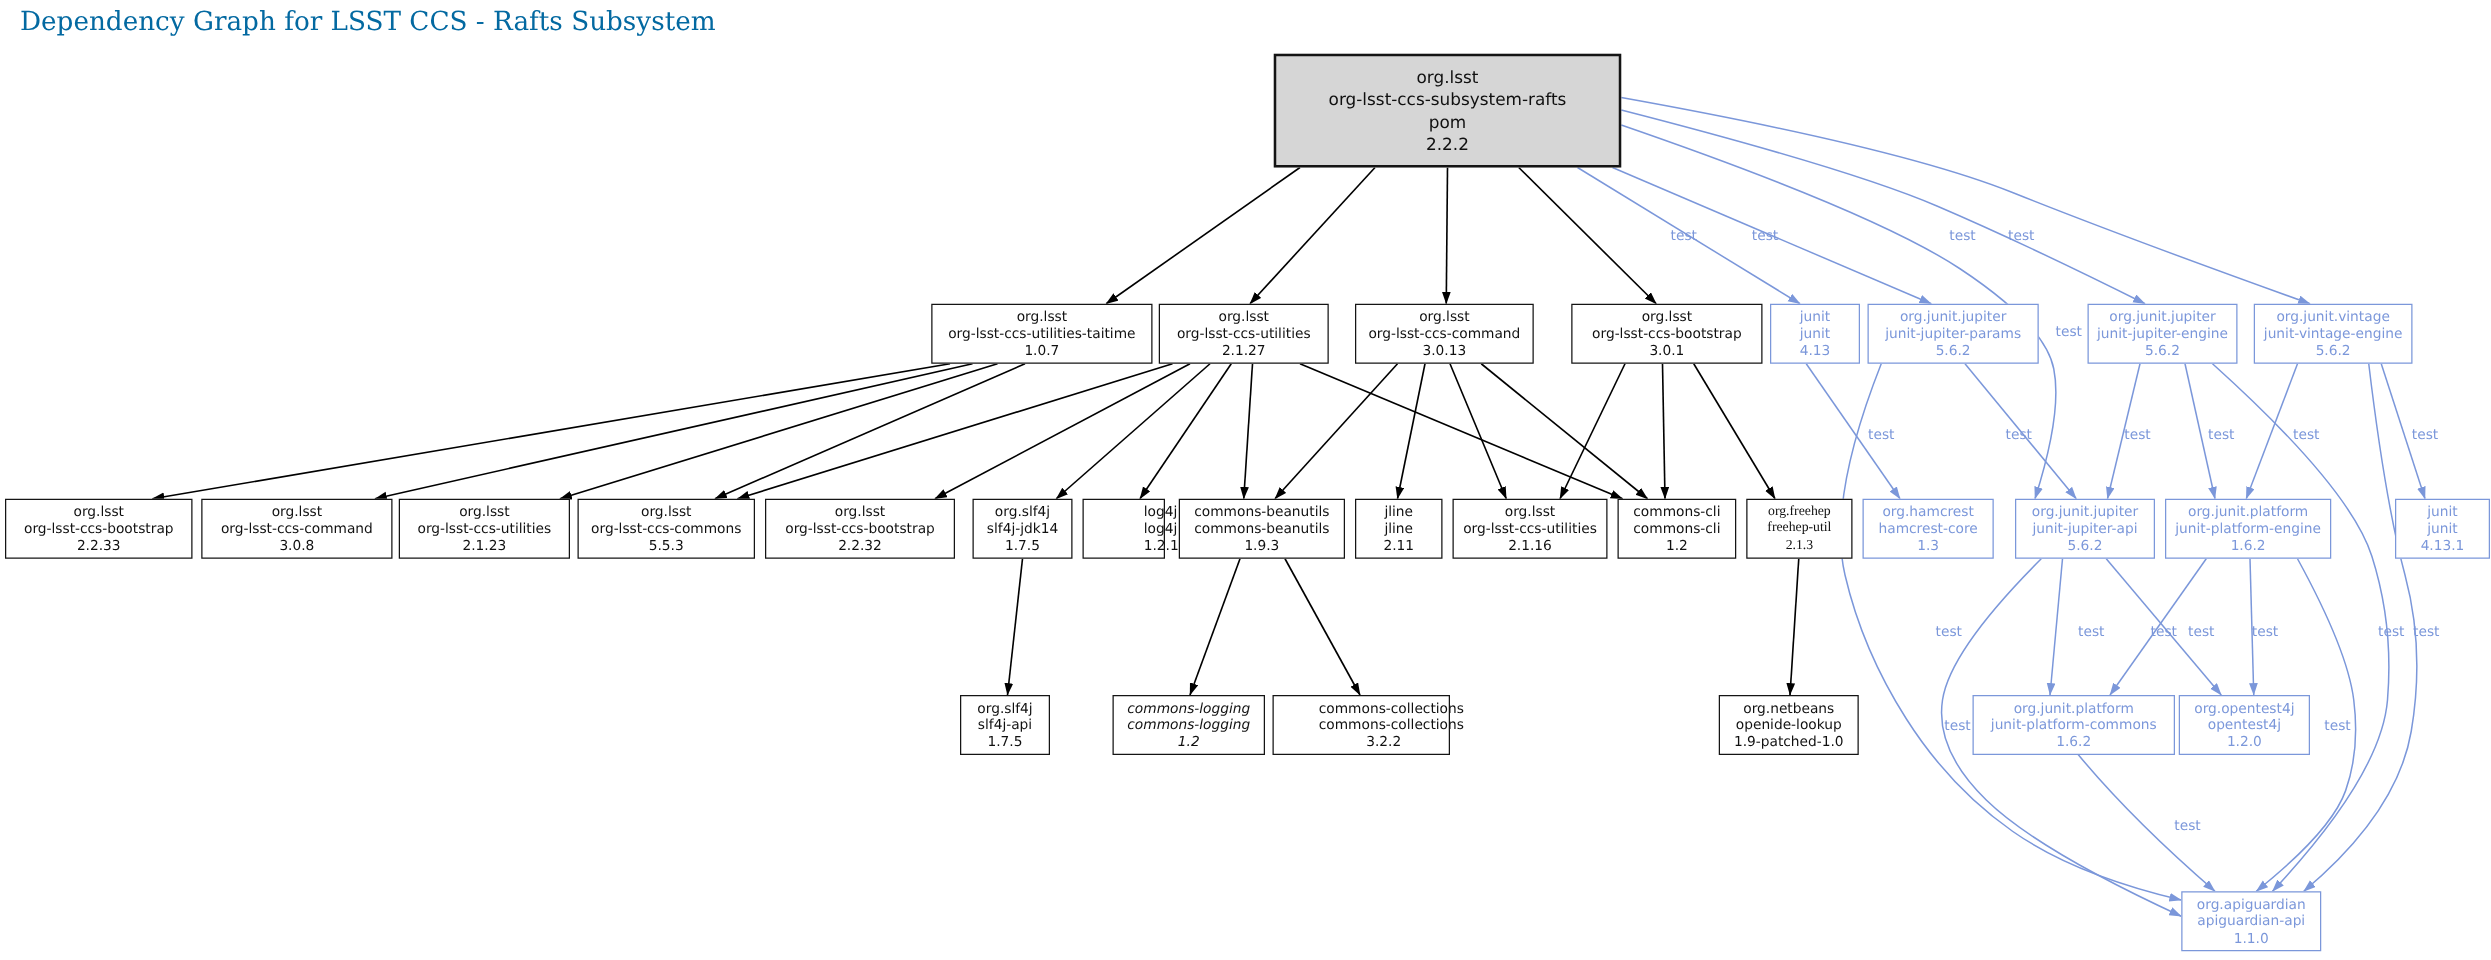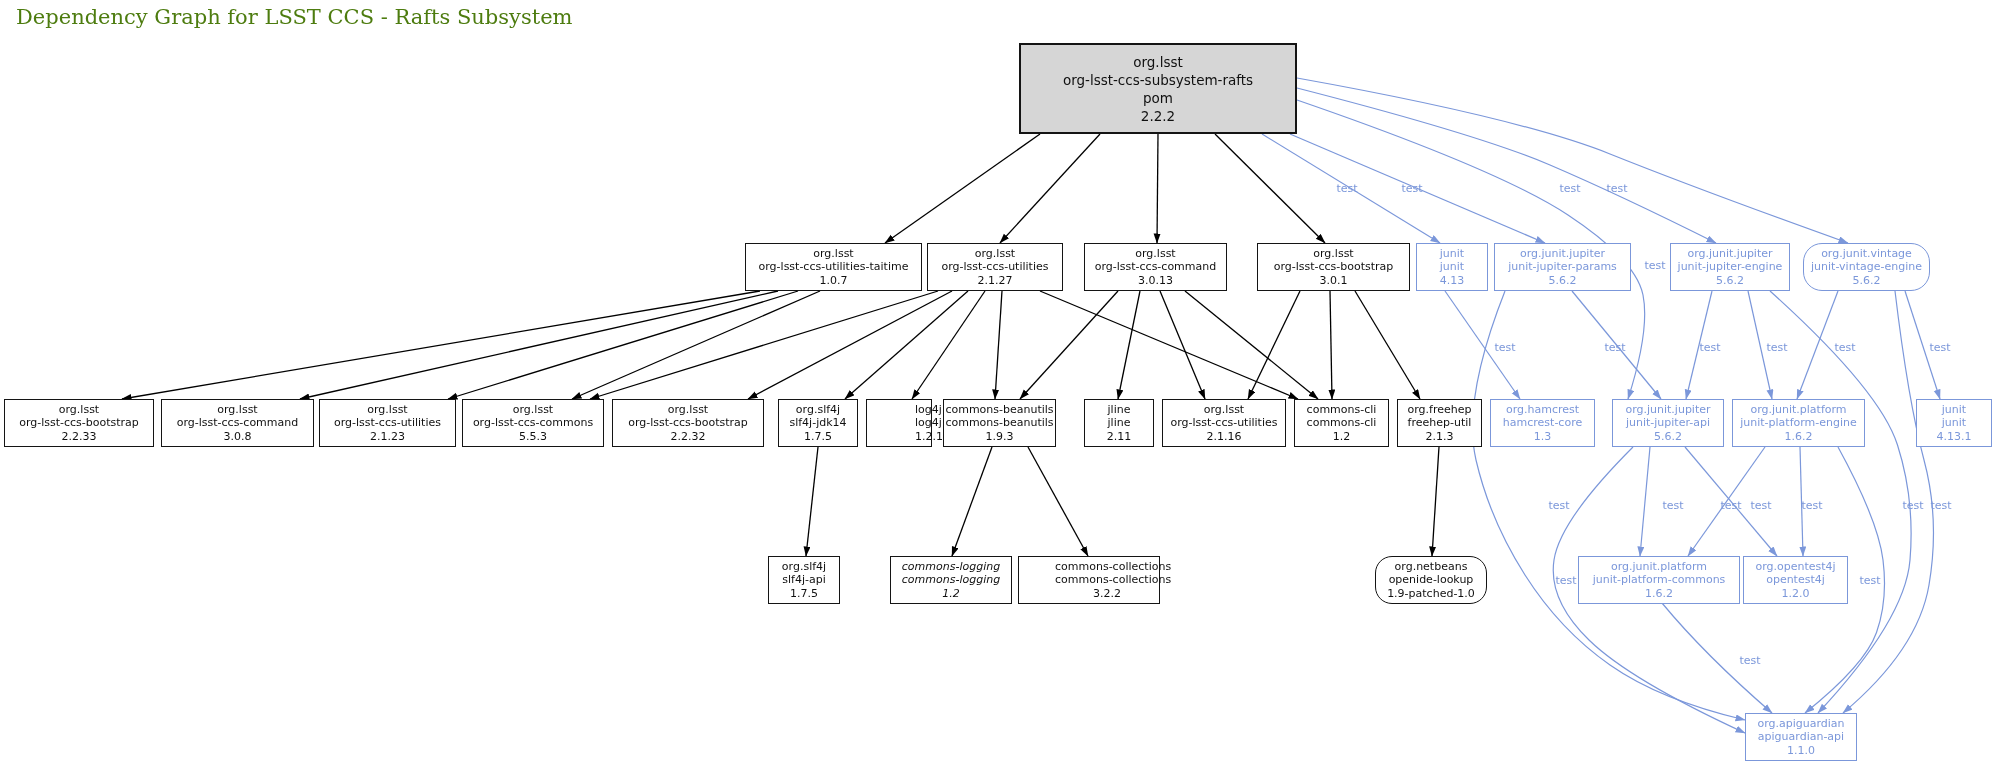--- a/index.html
+++ b/index.html
@@ -1,18 +1,18 @@
 <!DOCTYPE html>
 <html><head>
 <meta charset="utf-8">
 <style>
   html,body{margin:0;padding:0;background:#ffffff;}
   #canvas{position:relative;width:1993px;height:768px;overflow:hidden;background:#ffffff;
           font-family:"DejaVu Sans","Liberation Sans",sans-serif;}
-  #title{position:absolute;left:16px;top:4px;font:400 21px/26px "DejaVu Serif","Liberation Serif",serif;color:#4d7c0f;}
+  #title{position:absolute;left:16px;top:4px;font:400 21px/26px "DejaVu Serif","Liberation Serif",serif;color:#0369a1;}
   #edge-layer{position:absolute;left:0;top:0;width:1993px;height:768px;}
   #node-layer{position:absolute;left:0;top:0;width:1993px;height:768px;}
   .node{position:absolute;box-sizing:border-box;background:#fff;border:1.6px solid #141414;
         display:flex;flex-direction:column;justify-content:center;text-align:center;
         font:11px/13.5px "DejaVu Sans","Liberation Sans",sans-serif;color:#101010;white-space:nowrap;}
   .node.test{border:1.2px solid #7b97da;color:#7b97da;}
   .node.root{background:#d6d6d6;border:2px solid #141414;font-size:13.5px;line-height:18px;}
   .edge{fill:none;}
   .edge.dep{stroke:#000000;stroke-width:1.3;}
   .edge.test{stroke:#7b97da;stroke-width:1.2;}
@@ -135,21 +135,21 @@
       <div class="node test" style="left: 1494px; top: 243px; width: 137px; height: 48px;">
         <div>org.junit.jupiter</div>
         <div>junit-jupiter-params</div>
         <div>5.6.2</div>
       </div>
       <div class="node test" style="left: 1670px; top: 243px; width: 120px; height: 48px;">
         <div>org.junit.jupiter</div>
         <div>junit-jupiter-engine</div>
         <div>5.6.2</div>
       </div>
-      <div class="node test" style="left: 1803px; top: 243px; width: 127px; height: 48px; border-radius: 19px;">
+      <div class="node test" style="left: 1803px; top: 243px; width: 127px; height: 48px;">
         <div>org.junit.vintage</div>
         <div>junit-vintage-engine</div>
         <div>5.6.2</div>
       </div>
       <div class="node " style="left: 4px; top: 399px; width: 150px; height: 48px;">
         <div>org.lsst</div>
         <div>org-lsst-ccs-bootstrap</div>
         <div>2.2.33</div>
       </div>
       <div class="node " style="left: 161px; top: 399px; width: 153px; height: 48px;">
@@ -175,41 +175,41 @@
       <div class="node " style="left: 778px; top: 399px; width: 80px; height: 48px;">
         <div>org.slf4j</div>
         <div>slf4j-jdk14</div>
         <div>1.7.5</div>
       </div>
       <div class="node " style="left: 866px; top: 399px; width: 66px; height: 48px; padding-left: 48px;">
         <div>log4j</div>
         <div>log4j</div>
         <div>1.2.17</div>
       </div>
-      <div class="node " style="left: 943px; top: 399px; width: 113px; height: 48px;">
+      <div class="node " style="left: 943px; top: 399px; width: 133px; height: 48px;">
         <div>commons-beanutils</div>
         <div>commons-beanutils</div>
         <div>1.9.3</div>
       </div>
       <div class="node " style="left: 1084px; top: 399px; width: 70px; height: 48px; align-items: center;">
         <div>jline</div>
         <div>jline</div>
         <div>2.11</div>
       </div>
       <div class="node " style="left: 1162px; top: 399px; width: 124px; height: 48px;">
         <div>org.lsst</div>
         <div>org-lsst-ccs-utilities</div>
         <div>2.1.16</div>
       </div>
       <div class="node " style="left: 1294px; top: 399px; width: 95px; height: 48px;">
         <div>commons-cli</div>
         <div>commons-cli</div>
         <div>1.2</div>
       </div>
-      <div class="node " style="left: 1397px; top: 399px; width: 85px; height: 48px;">
+      <div class="node " style="left: 1397px; top: 399px; width: 85px; height: 48px; font-family: Liberation Serif, serif;">
         <div>org.freehep</div>
         <div>freehep-util</div>
         <div>2.1.3</div>
       </div>
       <div class="node test" style="left: 1490px; top: 399px; width: 105px; height: 48px;">
         <div>org.hamcrest</div>
         <div>hamcrest-core</div>
         <div>1.3</div>
       </div>
       <div class="node test" style="left: 1612px; top: 399px; width: 112px; height: 48px;">
@@ -235,21 +235,21 @@
       <div class="node " style="left: 890px; top: 556px; width: 122px; height: 48px; font-style: italic;">
         <div>commons-logging</div>
         <div>commons-logging</div>
         <div>1.2</div>
       </div>
       <div class="node " style="left: 1018px; top: 556px; width: 142px; height: 48px; padding-left: 36px;">
         <div>commons-collections</div>
         <div>commons-collections</div>
         <div>3.2.2</div>
       </div>
-      <div class="node " style="left: 1375px; top: 556px; width: 112px; height: 48px; border-radius: 17px;">
+      <div class="node " style="left: 1375px; top: 556px; width: 112px; height: 48px;">
         <div>org.netbeans</div>
         <div>openide-lookup</div>
         <div>1.9-patched-1.0</div>
       </div>
       <div class="node test" style="left: 1578px; top: 556px; width: 162px; height: 48px;">
         <div>org.junit.platform</div>
         <div>junit-platform-commons</div>
         <div>1.6.2</div>
       </div>
       <div class="node test" style="left: 1743px; top: 556px; width: 105px; height: 48px;">

